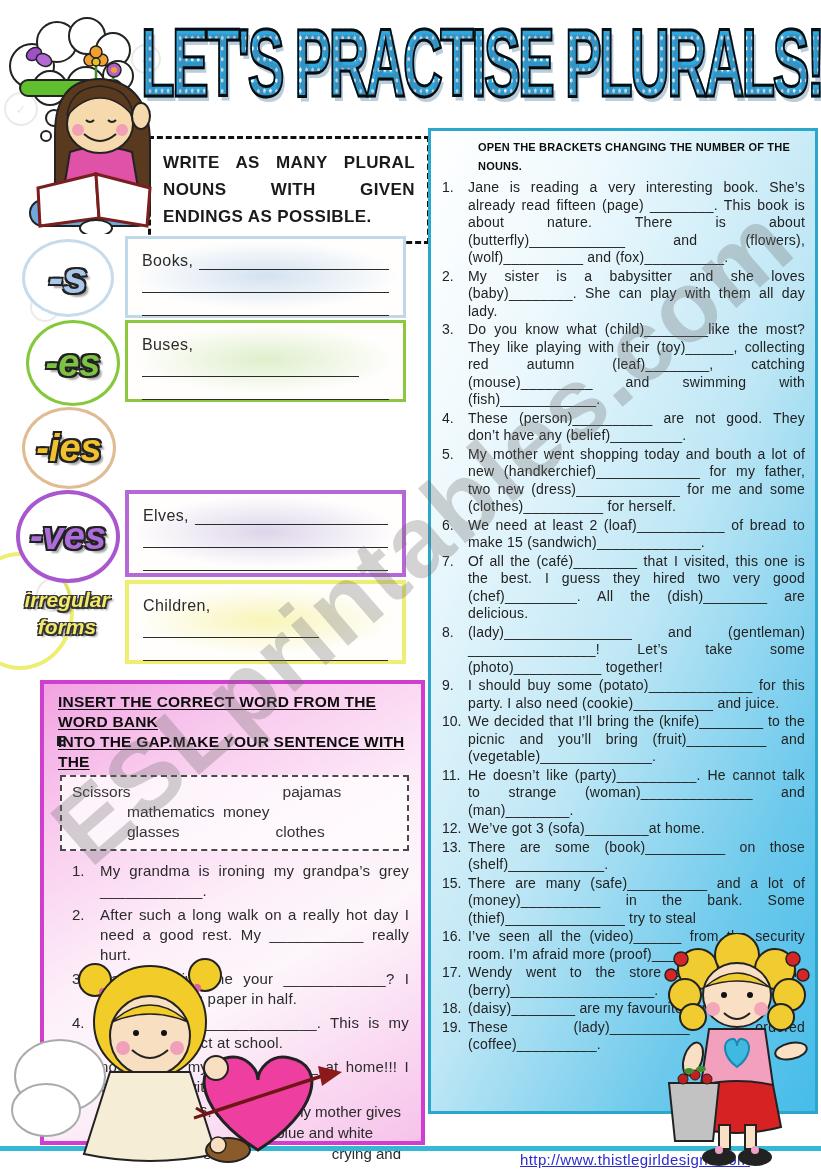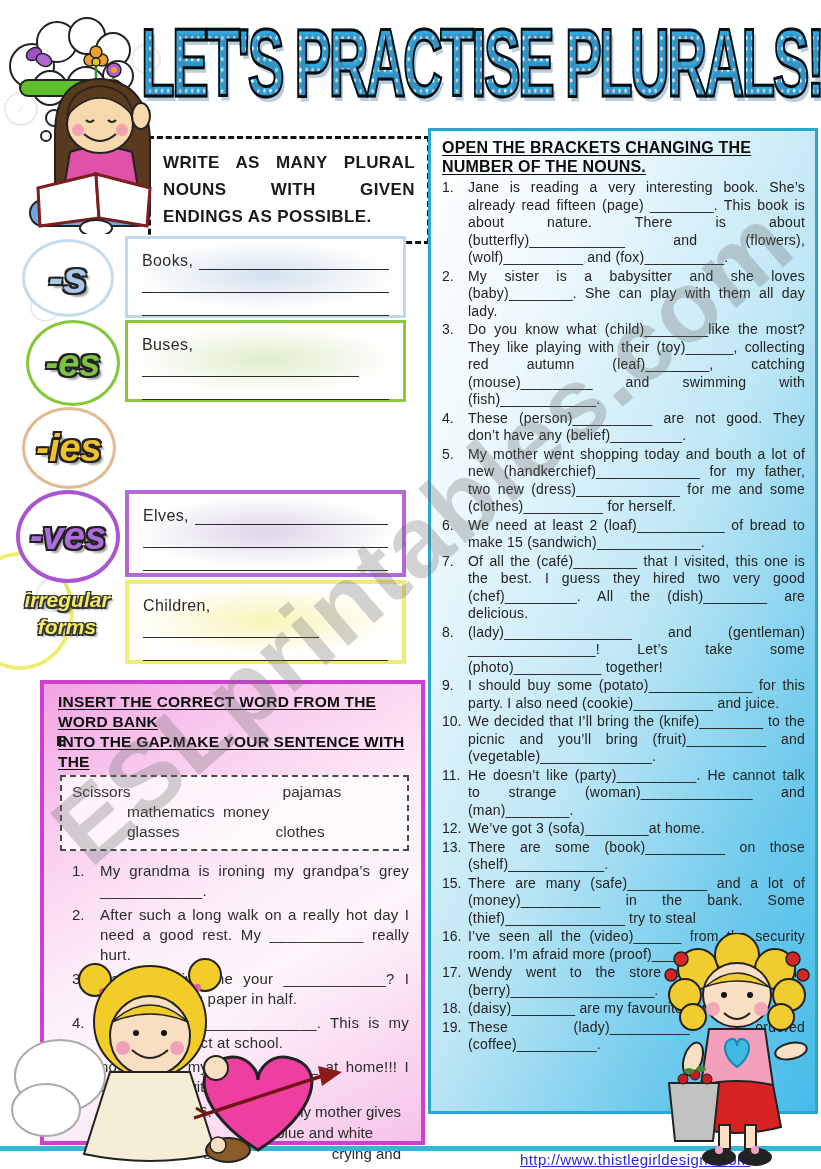--- a/index.html
+++ b/index.html
@@ -85,22 +85,22 @@
   .item6-block .i6:nth-child(3){text-align:right;padding-right:8px;white-space:pre;}
   .item6-block .i6:nth-child(4){text-align:left;padding-left:8px;}
   .item6-block .i6:nth-child(5){text-align:left;padding-left:32px;}
   .item6-block .i6:nth-child(6){text-align:right;padding-right:12px;}
 
   
   .brackets-panel{position:absolute;left:428px;top:128px;width:390px;height:986px;box-sizing:border-box;
       border:3px solid #2BA7CB;z-index:3;
       background:linear-gradient(115deg,#ffffff 0%,#eef9fd 22%,#bfe7f5 52%,#6cc9ec 80%,#46BCE9 100%);
       padding:7px 10px 6px 11px;}
-  .brackets-header{font-weight:bold;font-size:16px;line-height:19px;letter-spacing:.2px;
-      text-decoration:underline;text-underline-offset:2px;color:#0d0d0d;margin-bottom:3px;}
+  .brackets-header{font-weight:bold;font-size:11px;line-height:19px;letter-spacing:.2px;
+      text-underline-offset:2px;color:#0d0d0d;margin-bottom:3px;margin-left:36px;}
   .brackets-list{font-size:14px;line-height:17.5px;color:#222;}
   .brackets-list .num{width:26px;}
   .brackets-list .num-item{margin-bottom:1px;}
 
   
   .divider{position:absolute;left:0;top:1146px;width:821px;height:5px;background:#35B7D6;z-index:4;}
   .footer-link{position:absolute;left:520px;top:1151px;font-size:15px;letter-spacing:.4px;
       color:#2B2BD0;text-decoration:underline;z-index:6;}
 
   

